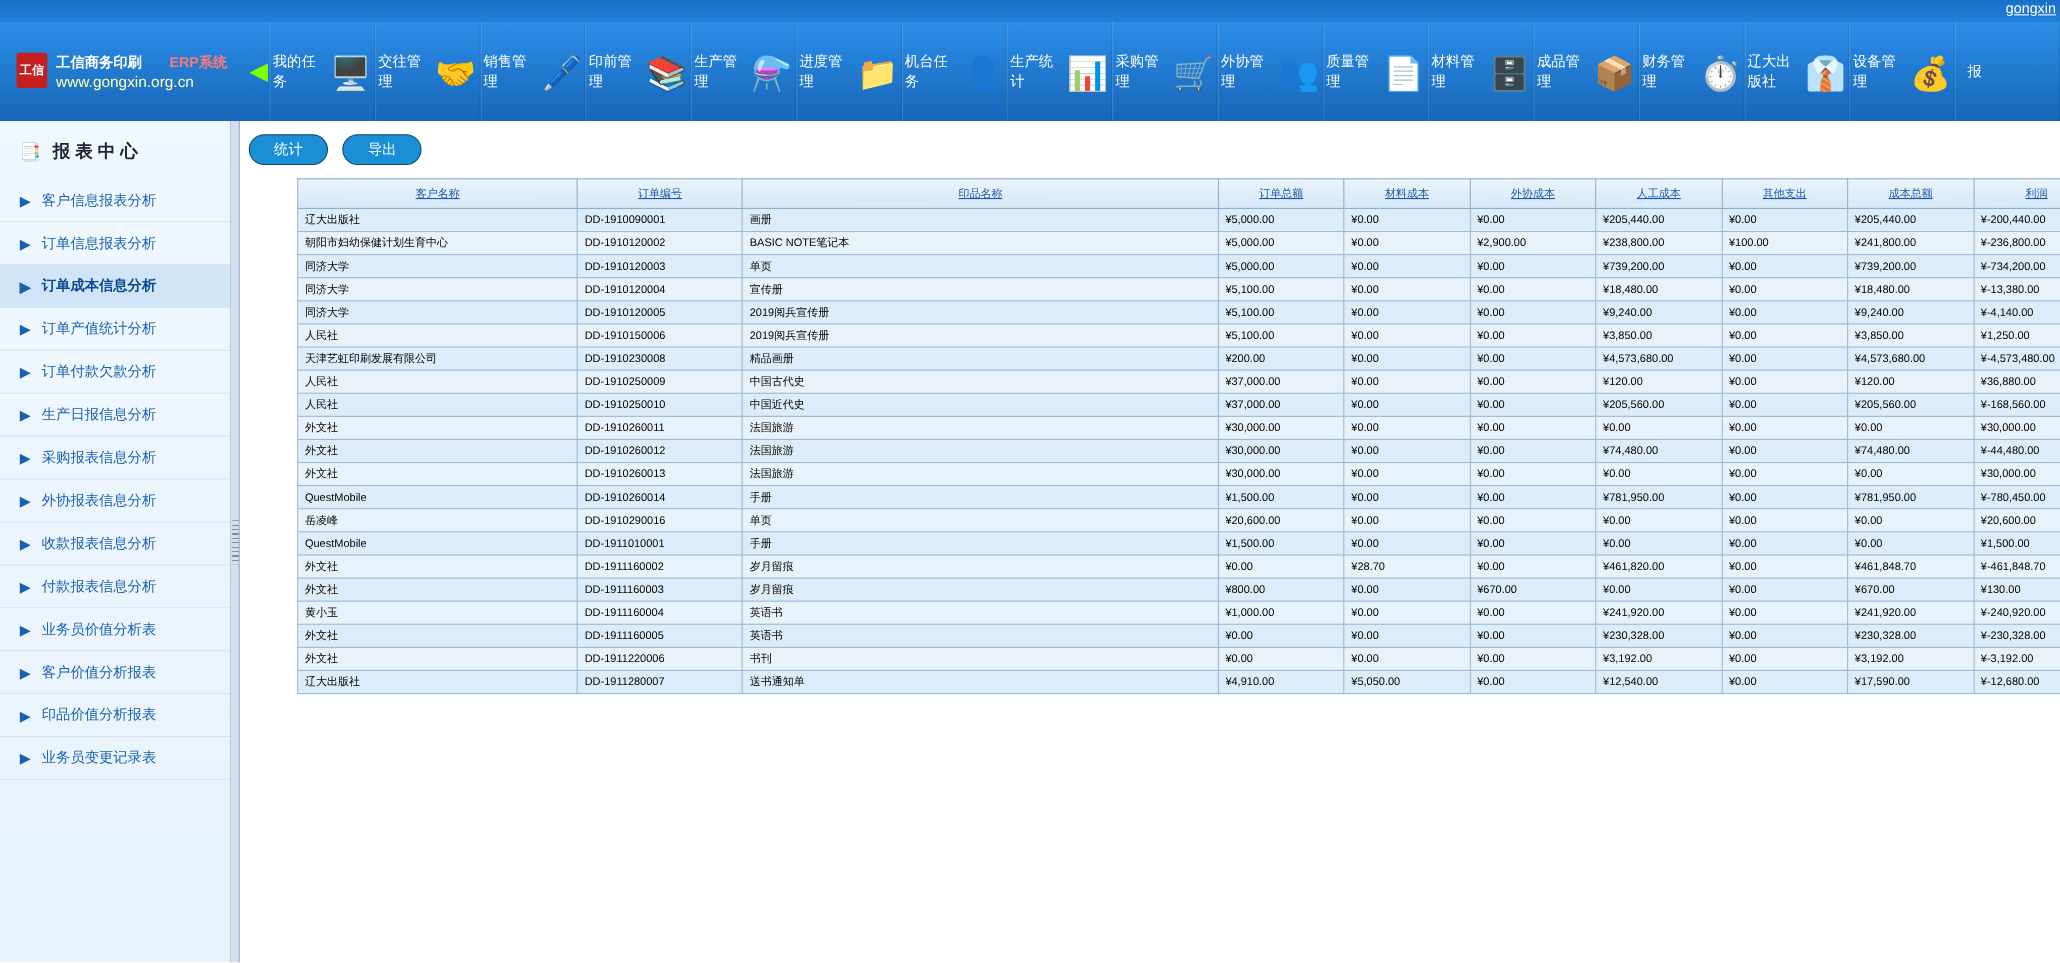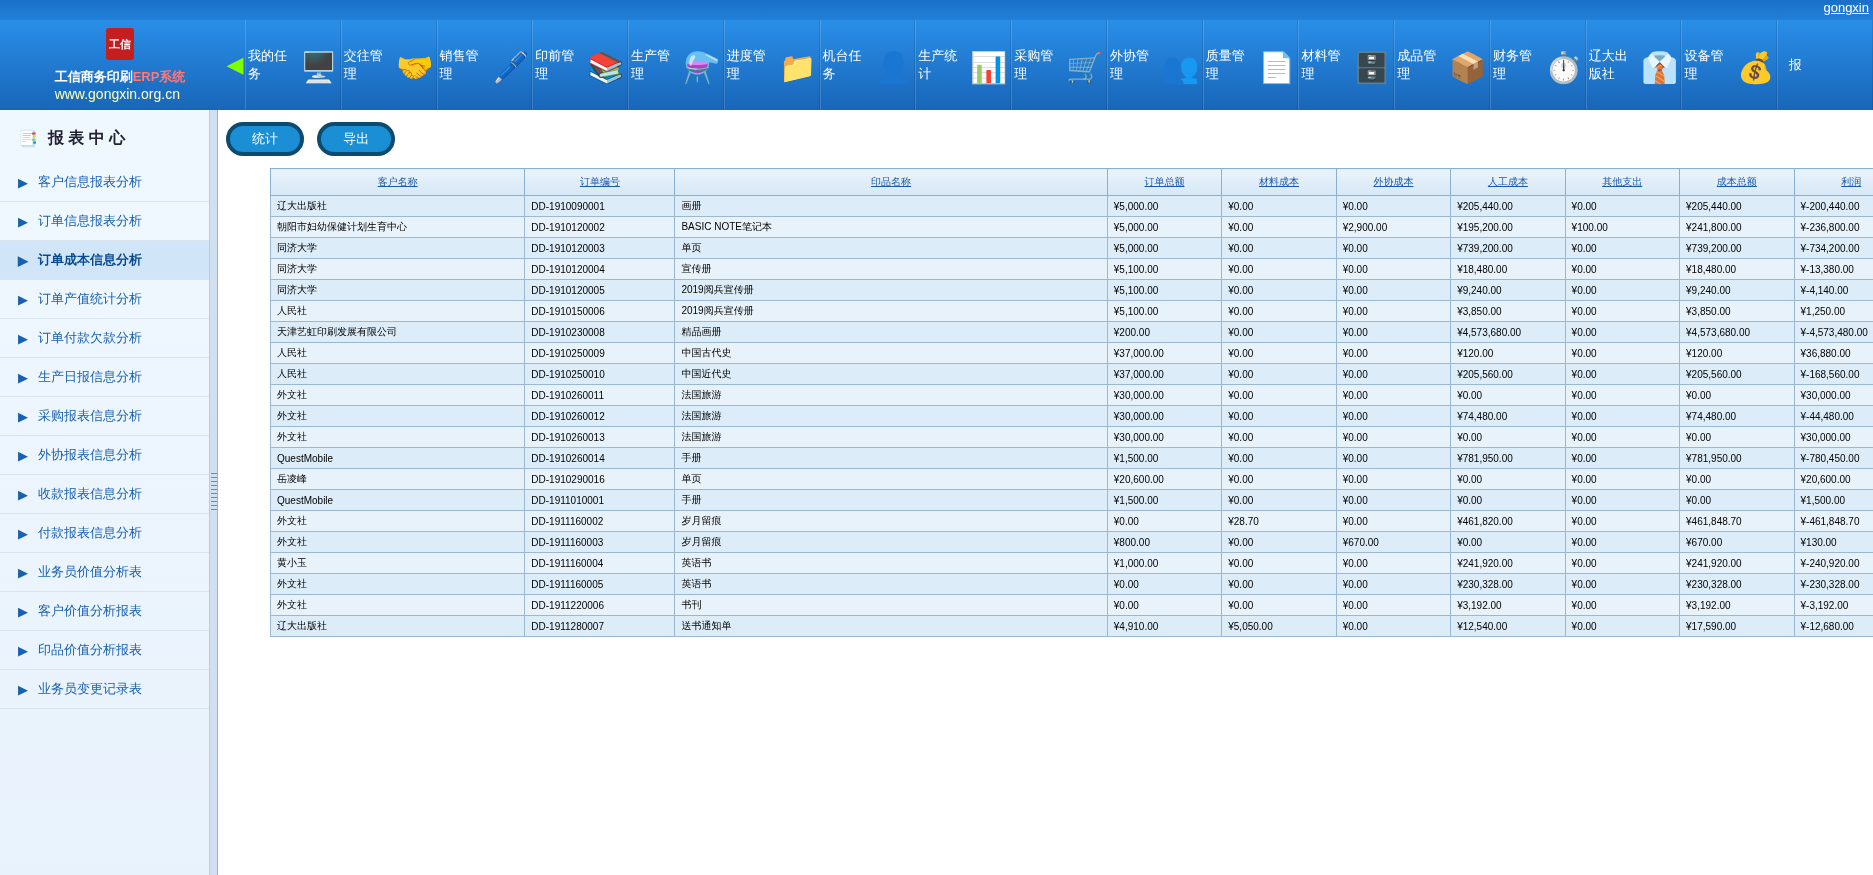--- a/index.html
+++ b/index.html
@@ -1,40 +1,40 @@
 <!DOCTYPE html>
 <html><head>
 <meta charset="utf-8">
 <style>
 * { margin: 0; padding: 0; box-sizing: border-box; }
 body { font-family: "Microsoft YaHei", Arial, sans-serif; font-size: 12px; background: #fff; overflow: hidden; }
 .top-bar { background: linear-gradient(#1a6fc8, #2280d8); height: 20px; text-align: right; padding-right: 4px; color: #fff; }
 .top-bar a { color: #fff; text-decoration: underline; cursor: pointer; font-size: 13px; }
 .header { background: linear-gradient(#2a8ee8, #1866b8); height: 90px; display: flex; align-items: center; }
-.logo-area { width: 225px; display: flex; align-items: center; padding-left: 15px; gap: 8px; flex-direction: column; }
+.logo-area { width: 225px; display: flex; padding-left: 15px; gap: 8px; }
 .logo-block { width: 28px; height: 32px; background: #c41e1e; color: #fff; display: flex; align-items: center; justify-content: center; flex-direction: column; font-size: 11px; line-height: 12px; font-weight: bold; border-radius: 3px; }
 .logo-text { color: #fff; }
 .logo-text .l1 { font-size: 13px; font-weight: bold; }
-.logo-text .l1 .red { color: #ff7777; }
+.logo-text .l1 .red { color: #ff7777; padding-left: 25px; }
 .logo-text .l2 { font-size: 14px; color: #ffb; }
 .collapse-arrow { width: 20px; height: 30px; display: flex; align-items: center; justify-content: center; color: #7fff00; font-size: 22px; cursor: pointer; }
 .nav { display: flex; flex: 1; height: 90px; overflow: hidden; }
 .nav-item { flex: 1; min-width: 78px; border-left: 1px solid rgba(255,255,255,.15); border-right: 1px solid rgba(0,0,0,.1); display: flex; flex-direction: row; align-items: center; justify-content: center; color: #fff; font-size: 13px; cursor: pointer; padding: 5px 2px; gap: 12px; }
 .nav-item .nav-icon { width: 48px; height: 42px; margin-top: 4px; display: flex; align-items: center; justify-content: center; font-size: 30px; }
 .body-area { display: flex; height: calc(100vh - 110px); }
 .sidebar { width: 210px; background: linear-gradient(#f0f8ff, #e8f2fc); border-right: 1px solid #bcd; padding-top: 10px; }
 .sb-title { display: flex; align-items: center; gap: 10px; padding: 8px 18px 14px; color: #223; font-size: 16px; font-weight: bold; }
 .sb-item { display: flex; align-items: center; gap: 10px; padding: 10px 18px; border-bottom: 1px solid #d8e4f0; color: #1860b0; font-size: 13px; cursor: pointer; }
 .sb-item.active { background: #d0e6f8; color: #0a4a90; font-weight: bold; }
 .sb-item .arr { color: #1860b0; font-size: 13px; }
 .sb-splitter { width: 8px; background: #d0e0f0; border-right: 1px solid #aac; cursor: col-resize; position: relative; }
 .sb-splitter::after { content: ""; position: absolute; left: 1px; top: 50%; width: 6px; height: 40px; background: repeating-linear-gradient(#888 0 1px, transparent 1px 4px); transform: translateY(-50%); }
 .main { flex: 1; padding: 12px 8px; overflow: auto; background: #fff; }
 .btn-bar { margin-bottom: 12px; }
-.pill { display: inline-block; background: #1b8fd6; color: #fff; border-radius: 18px; padding: 4px 22px; font-size: 13px; margin-right: 10px; cursor: pointer; border: 4px solid #0c4a6e; }
+.pill { display: inline-block; background: #1b8fd6; color: #fff; border-radius: 18px; padding: 4px 22px; font-size: 13px; margin-right: 10px; cursor: pointer; border: 1px solid #0c4a6e; }
 table.grid { width: 100%; border-collapse: collapse; font-size: 10px; margin-left: 44px; }
 table.grid th { background: linear-gradient(#eaf3fb, #d6e8f6); border: 1px solid #8ab0d0; padding: 6px 4px; color: #1a5aaa; text-decoration: underline; font-weight: normal; cursor: pointer; text-align: center; }
 table.grid td { border: 1px solid #9ab8d4; padding: 3px 6px; color: #000; background: #e8f2fb; white-space: nowrap; }
 table.grid tr:nth-child(odd) td { background: #dcecf8; }
 .c-customer { width: 200px; }
 .c-order { width: 118px; }
 .c-product { width: 340px; }
 .c-amt { width: 90px; }
 </style>
 </head>
@@ -224,21 +224,21 @@
             <td>¥205,440.00</td>
             <td>¥-200,440.00</td>
           </tr>
           <tr>
             <td>朝阳市妇幼保健计划生育中心</td>
             <td>DD-1910120002</td>
             <td>BASIC NOTE笔记本</td>
             <td>¥5,000.00</td>
             <td>¥0.00</td>
             <td>¥2,900.00</td>
-            <td>¥195,200.00</td>
+            <td>¥238,800.00</td>
             <td>¥100.00</td>
             <td>¥241,800.00</td>
             <td>¥-236,800.00</td>
           </tr>
           <tr>
             <td>同济大学</td>
             <td>DD-1910120003</td>
             <td>单页</td>
             <td>¥5,000.00</td>
             <td>¥0.00</td>

